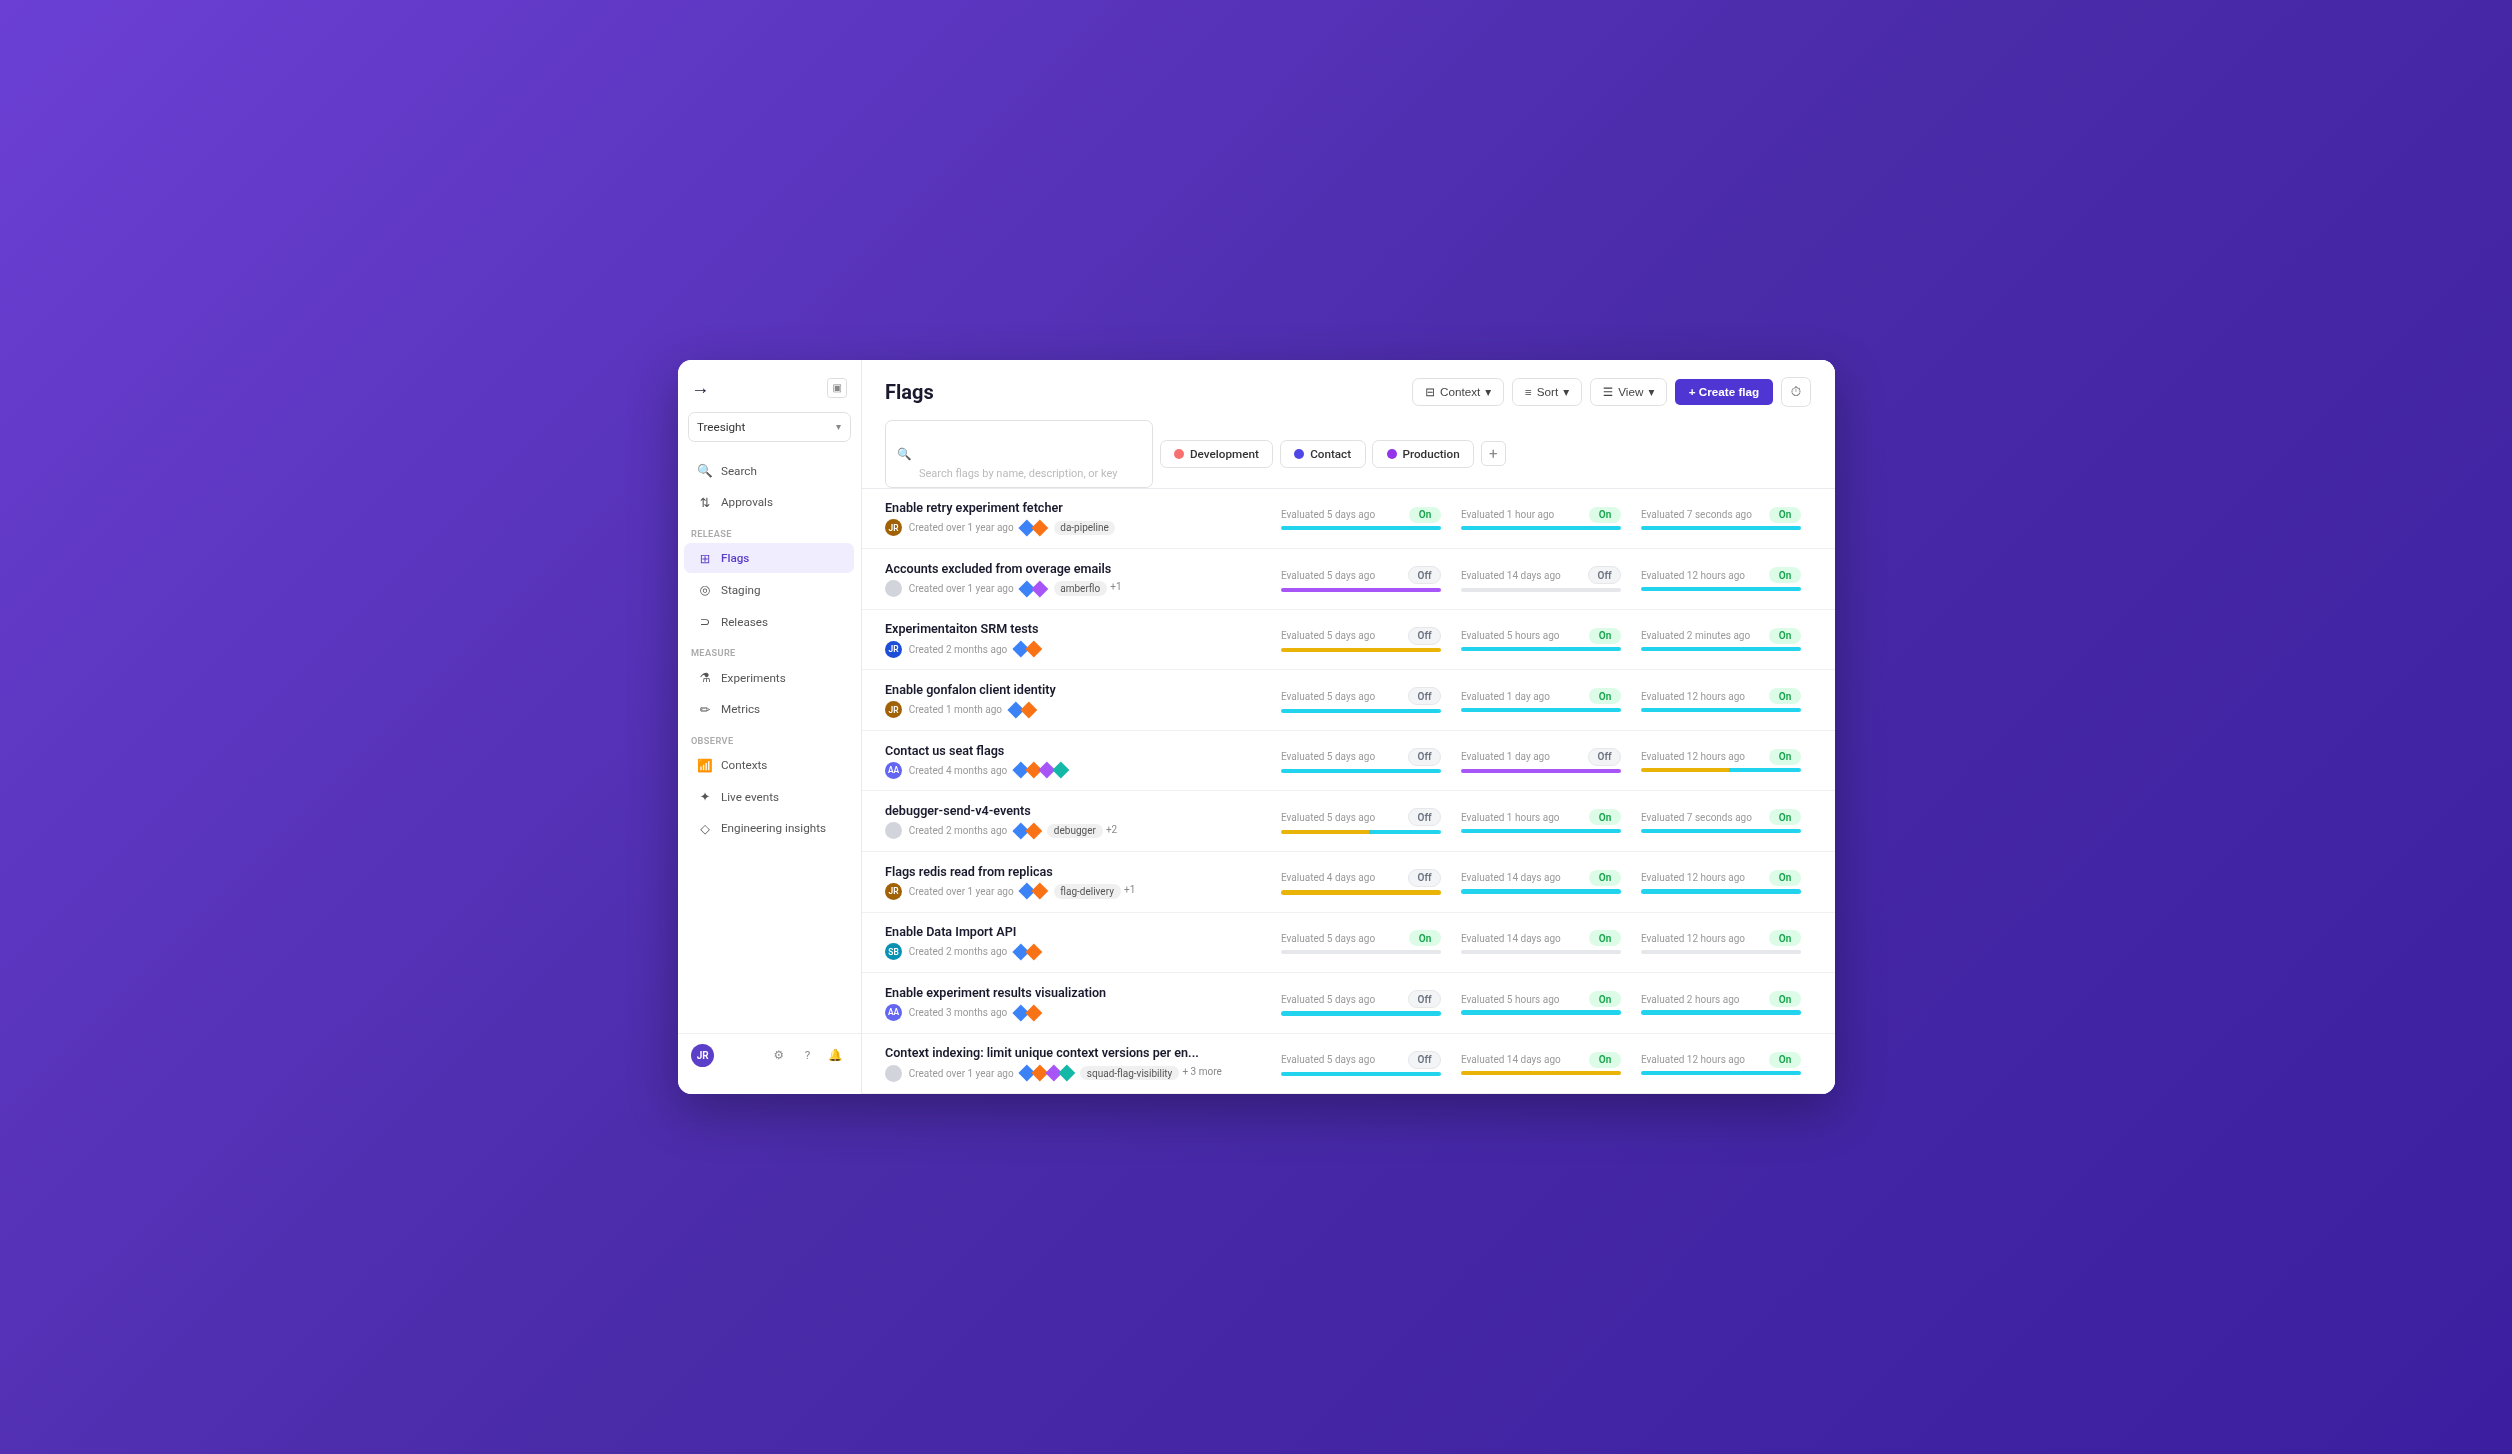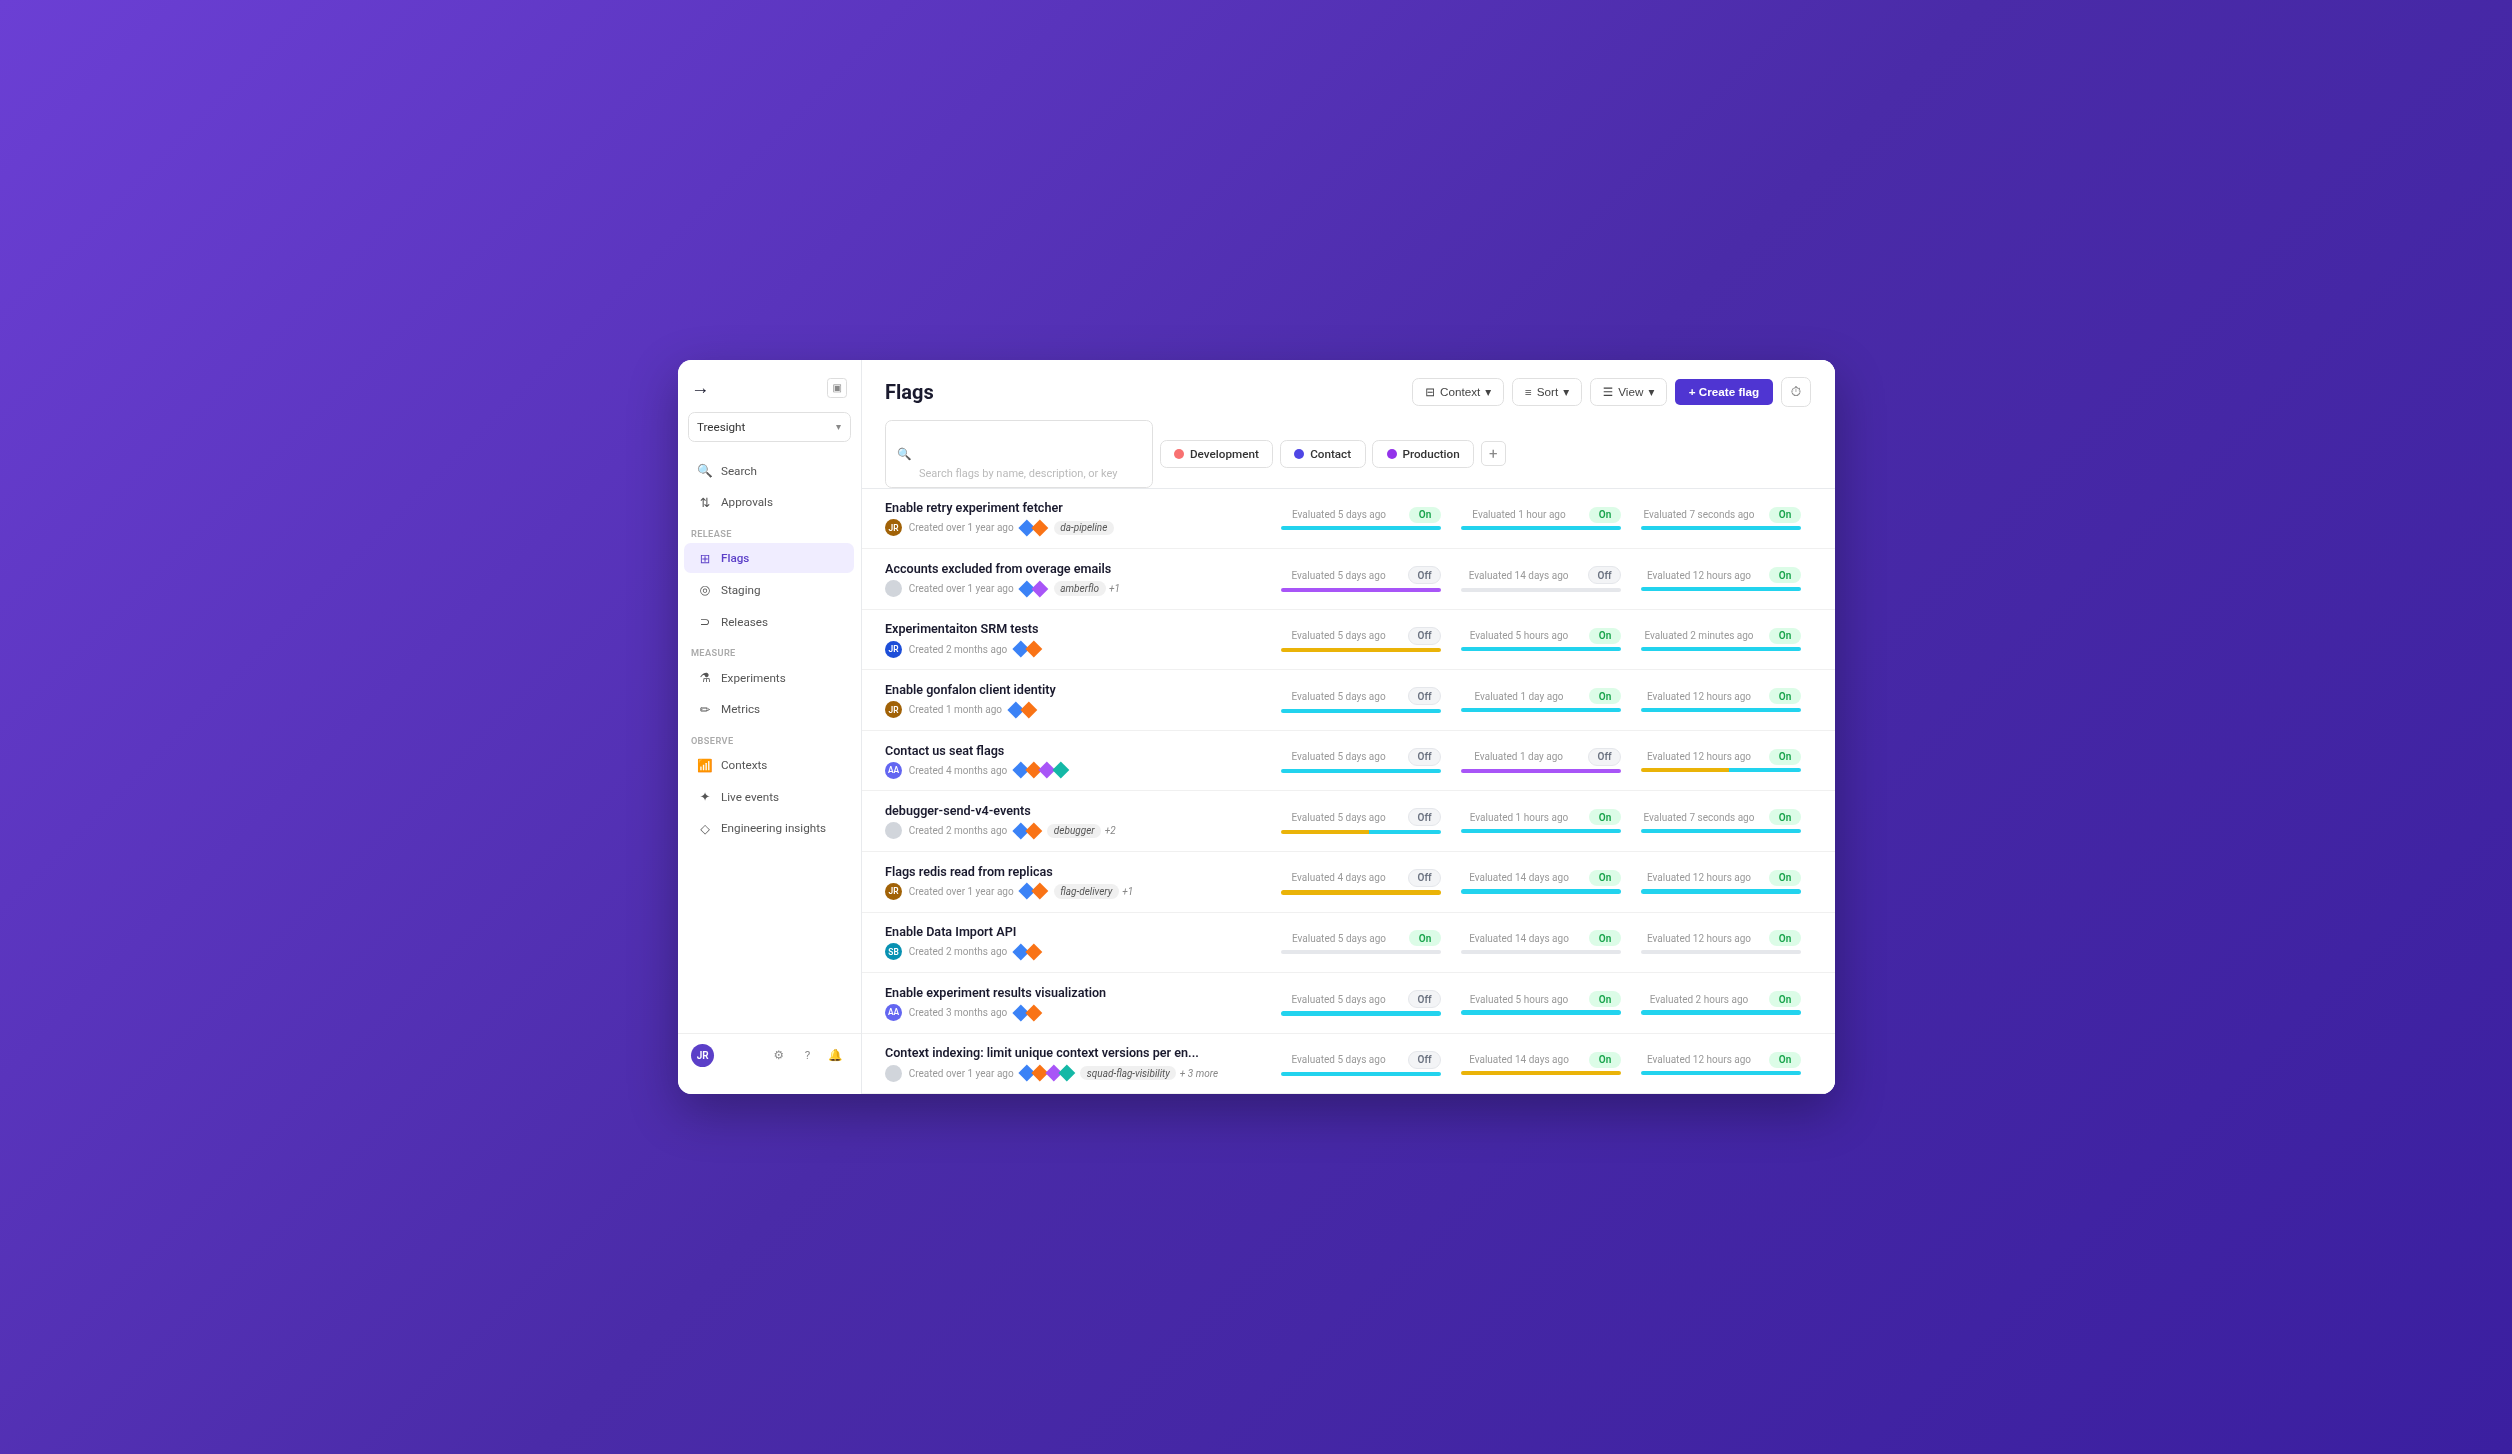--- a/index.html
+++ b/index.html
@@ -287,23 +287,22 @@
       display: flex;
       align-items: center;
       gap: 6.7px;
     }
     .flag-created {
       font-size: 10px;
       color: #999;
     }
     .flag-tags {
       display: flex;
-      align-items: center;
+      align-items: flex-start;
       gap: 3.4px;
-      font-style: italic;
     }
     .flag-tag {
       display: inline-flex;
       align-items: center;
       padding: 1.7px 6.7px;
       background: #f0f0f0;
       border-radius: 10px;
       font-size: 10px;
       color: #555;
     }
@@ -321,21 +320,20 @@
       flex: 1;
       display: flex;
       flex-direction: column;
       gap: 3.4px;
       padding: 0 10px;
     }
     .env-col-top {
       display: flex;
       align-items: center;
       gap: 12px;
-      text-align: center;
     }
     .env-eval {
       font-size: 10px;
       color: #999;
       flex: 1;
     }
     .status-badge {
       display: inline-flex;
       align-items: center;
       justify-content: center;

